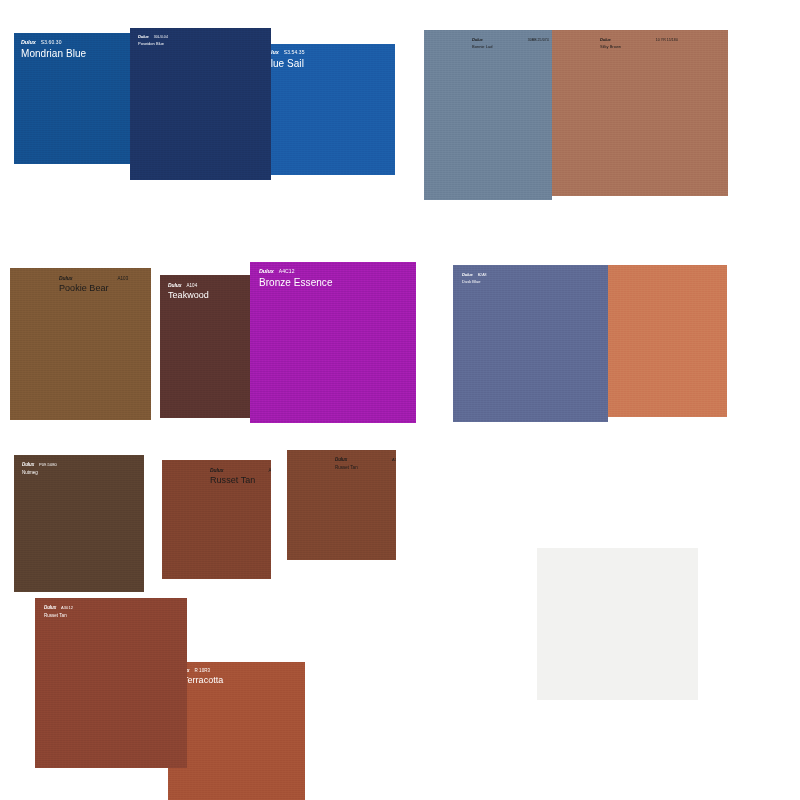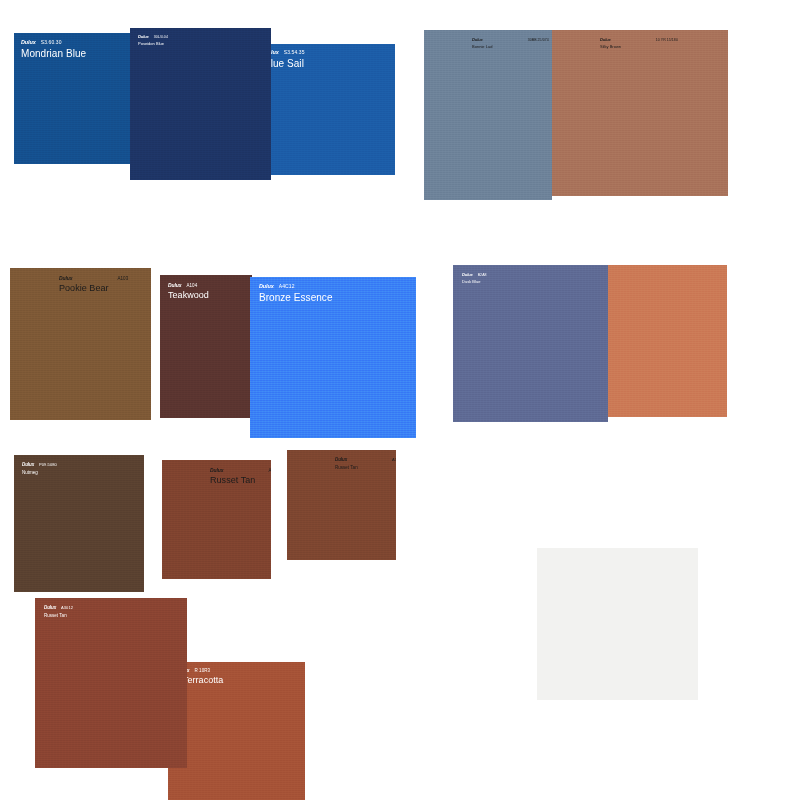--- a/index.html
+++ b/index.html
@@ -164,21 +164,21 @@
     </div>
     <div class="swatch " style="left: 160px; top: 275px; width: 92px; height: 143px; background: rgb(91, 53, 48); z-index: 2;">
       <div class="label lt sz-md" style="left: 8px; top: 8px;">
         <div class="brandrow">
           <span class="brand">Dulux</span>
           <span class="code">A104</span>
         </div>
         <div class="cname">Teakwood</div>
       </div>
     </div>
-    <div class="swatch tex-strong" style="left: 250px; top: 262px; width: 166px; height: 161px; background: #3b82f6; z-index: 3; margin-top: 15px;">
+    <div class="swatch tex-strong" style="left: 250px; top: 262px; width: 166px; height: 161px; background: #a21caf; z-index: 3;">
       <div class="label lt sz-lg" style="left: 9px; top: 7px;">
         <div class="brandrow">
           <span class="brand">Dulux</span>
           <span class="code">A4C12</span>
         </div>
         <div class="cname">Bronze Essence</div>
       </div>
     </div>
     <div class="swatch " style="left: 453px; top: 265px; width: 155px; height: 157px; background: rgb(95, 107, 149); z-index: 1;">
       <div class="label lt sz-xs" style="left: 9px; top: 8px;">

